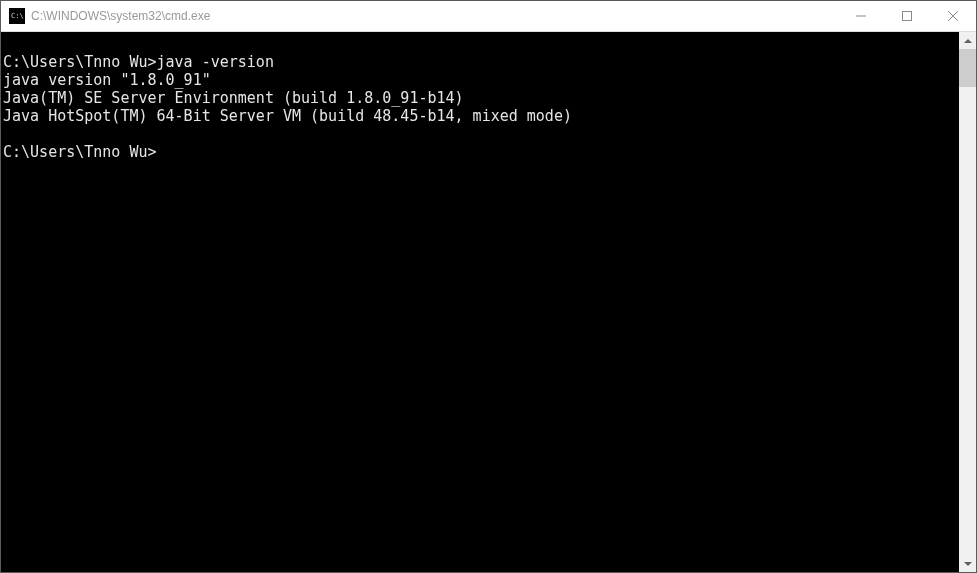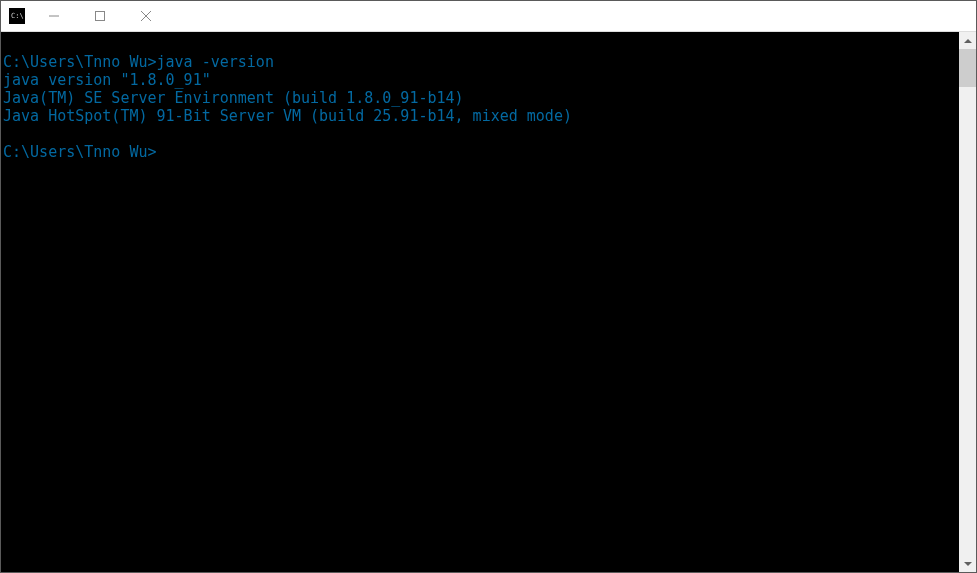--- a/index.html
+++ b/index.html
@@ -71,21 +71,21 @@
       flex: 1;
       background: #000;
       color: #c0c0c0;
       font-family: "NSimSun", "SimSun", "Consolas", monospace;
       font-size: 15px;
       line-height: 18px;
       padding: 3px 2px;
       white-space: pre;
       overflow: hidden;
     }
-    .console .cmd { color: #0369a1; }
+    .console .cmd { color: #e5e5e5; }
     .scrollbar {
       width: 17px;
       background: #f0f0f0;
       position: relative;
     }
     .scrollbar-btn {
       width: 17px;
       height: 17px;
       background: #f0f0f0;
       display: flex;
@@ -107,20 +107,21 @@
     }
   </style>
 </head>
 <body>
 
 <div class="window">
   <div class="titlebar">
     <div class="titlebar-icon">
       <span class="titlebar-icon-text">C:\</span>
     </div>
+    <div class="titlebar-title">C:\WINDOWS\system32\cmd.exe</div>
     <div class="titlebar-controls">
       <div class="titlebar-btn">
         <svg viewBox="0 0 10 10">
             <line x1="0" y1="5" x2="10" y2="5" stroke="currentColor" stroke-width="1"></line>
           </svg>
       </div>
       <div class="titlebar-btn">
         <svg viewBox="0 0 10 10">
             <rect x="0.5" y="0.5" width="9" height="9" fill="none" stroke="currentColor" stroke-width="1"></rect>
           </svg>
@@ -131,21 +132,21 @@
             <line x1="10" y1="0" x2="0" y2="10" stroke="currentColor" stroke-width="1"></line>
           </svg>
       </div>
     </div>
   </div>
   <div class="console-area">
     <div class="console"><span class="cmd"></span>
 <span class="cmd">C:\Users\Tnno Wu&gt;java -version</span>
 <span class="cmd">java version "1.8.0_91"</span>
 <span class="cmd">Java(TM) SE Server Environment (build 1.8.0_91-b14)</span>
-<span class="cmd">Java HotSpot(TM) 91-Bit Server VM (build 25.91-b14, mixed mode)</span>
+<span class="cmd">Java HotSpot(TM) 64-Bit Server VM (build 48.45-b14, mixed mode)</span>
 <span class="cmd"></span>
 <span class="cmd">C:\Users\Tnno Wu&gt;</span></div>
     <div class="scrollbar">
       <div class="scrollbar-btn up">
         <svg viewBox="0 0 8 8">
             <polygon points="4,2 0,6 8,6"></polygon>
           </svg>
       </div>
       <div class="scrollbar-thumb"></div>
       <div class="scrollbar-btn down">

